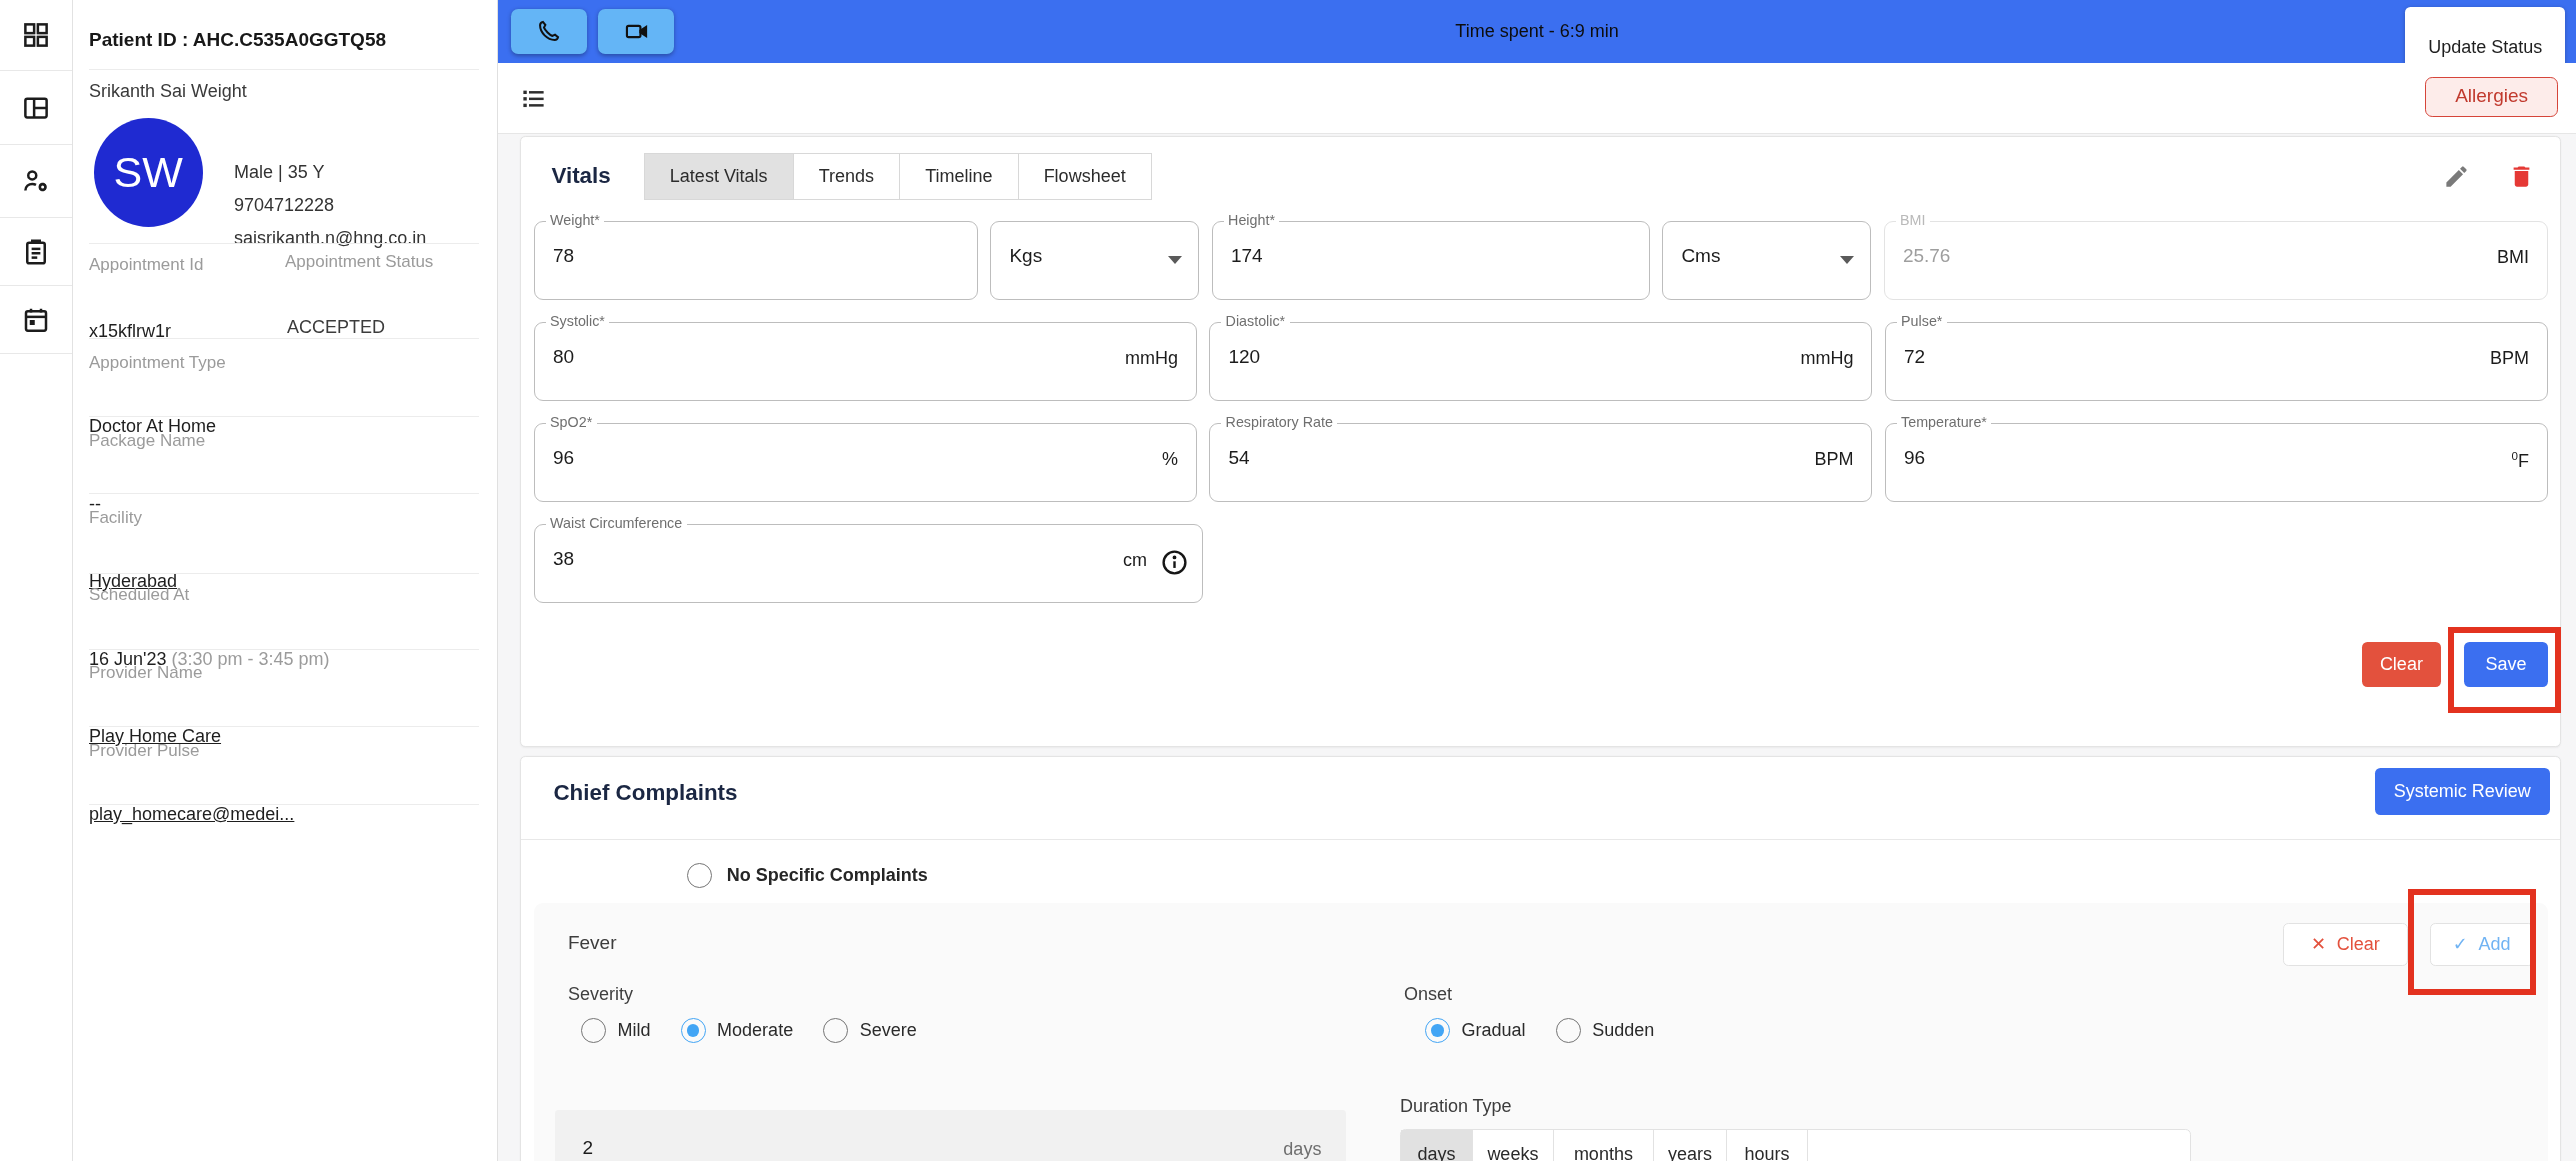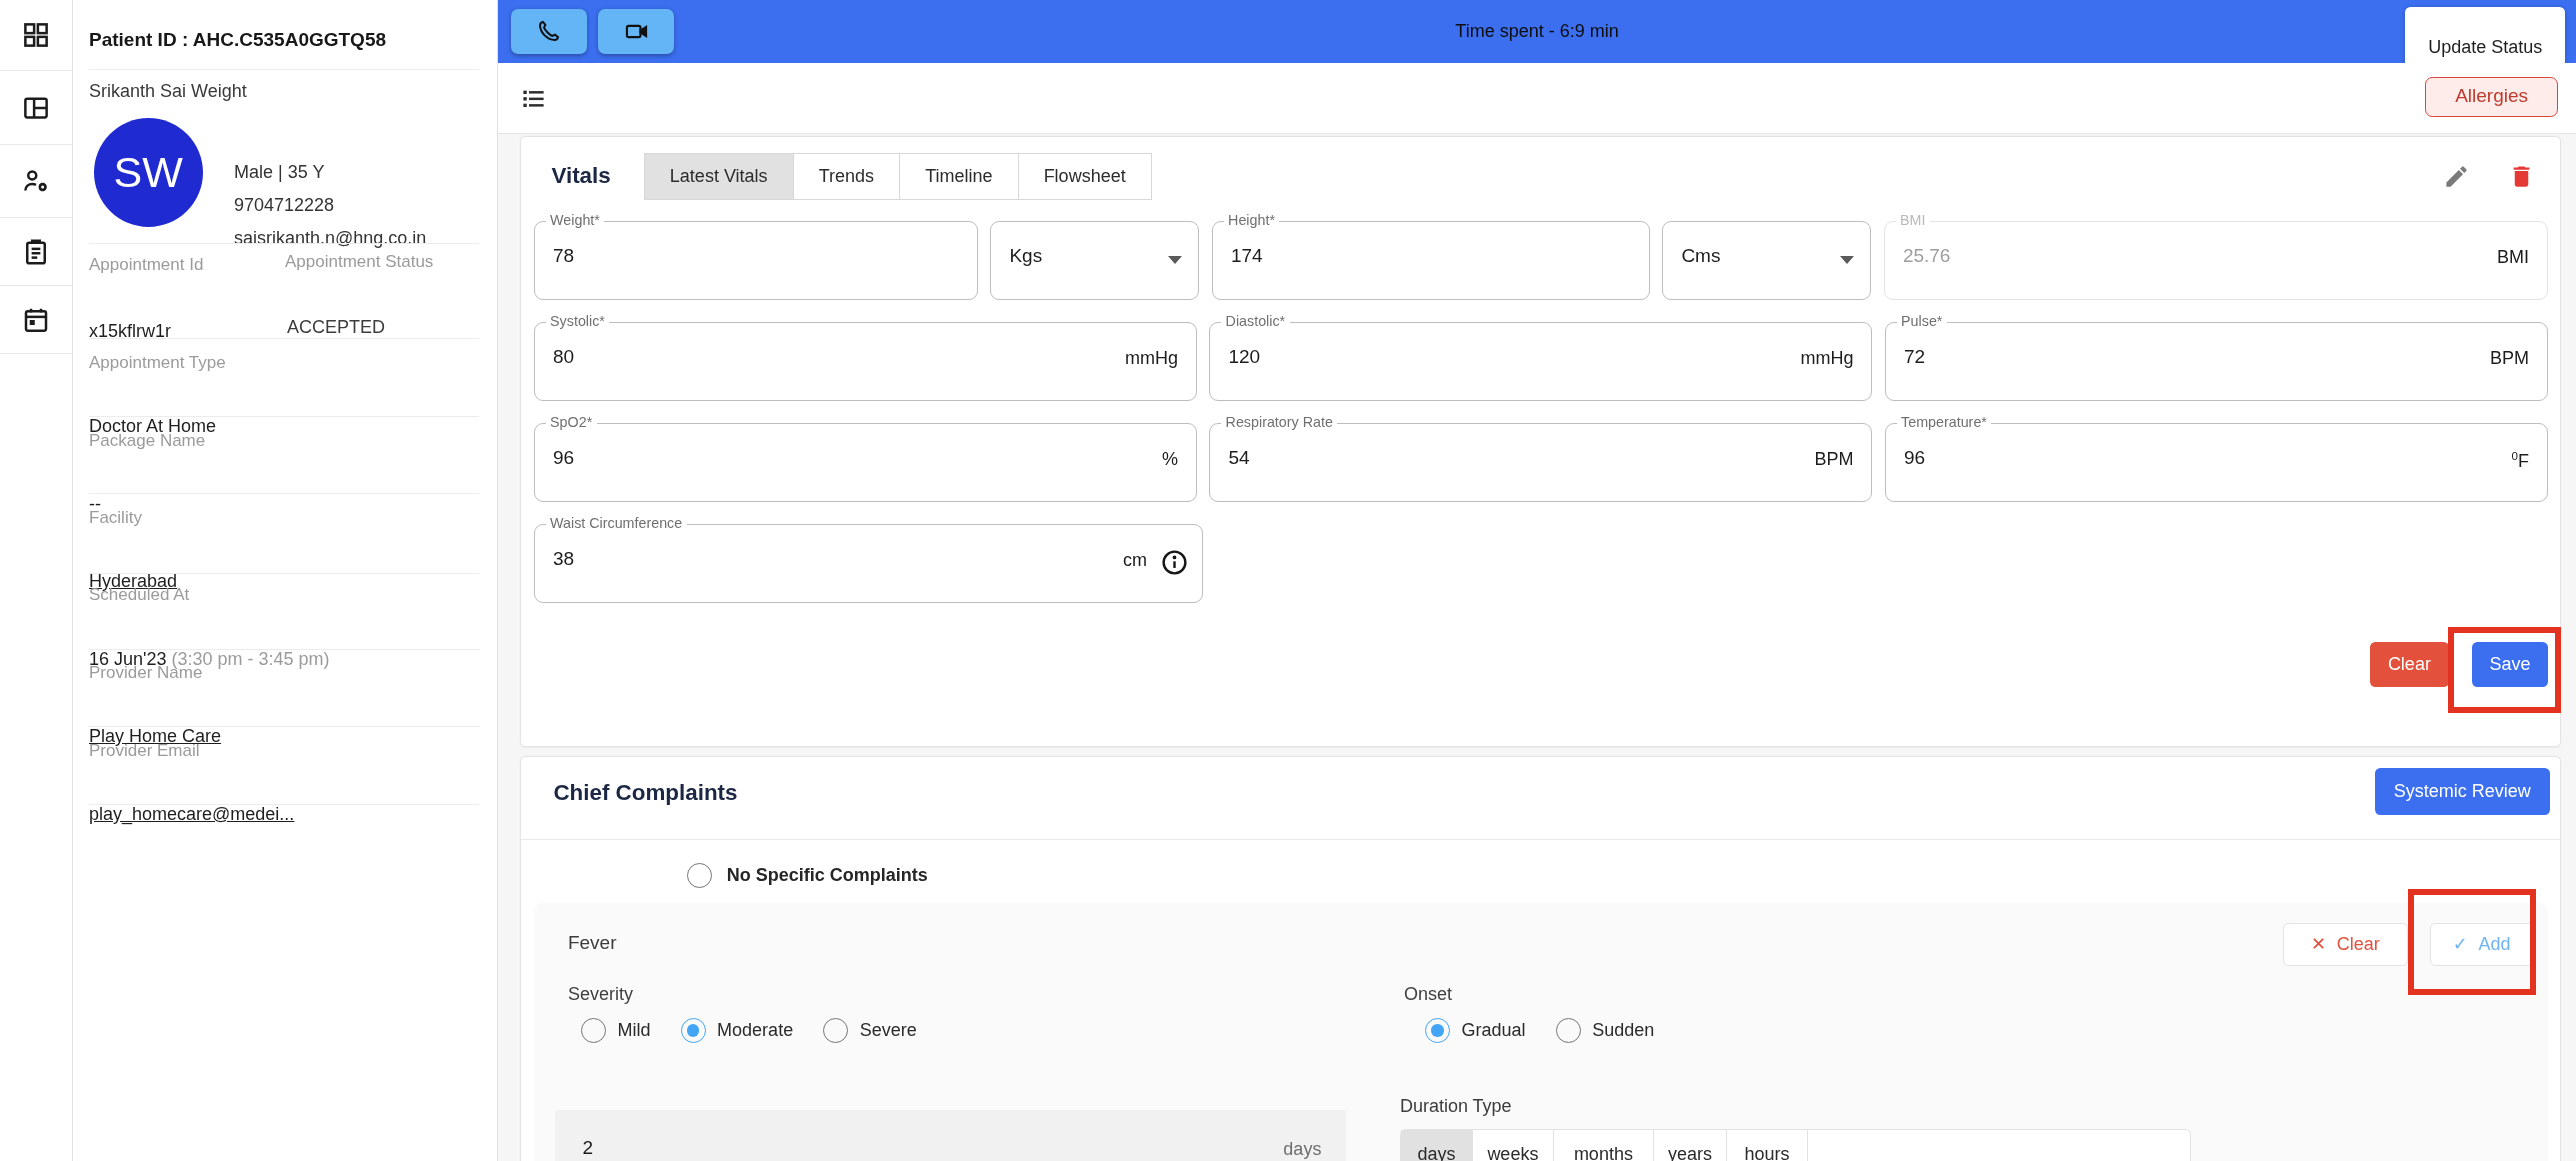--- a/index.html
+++ b/index.html
@@ -71,21 +71,21 @@
   .caret{position:absolute;right:16px;top:34px;width:0;height:0;border-left:7.2px solid transparent;
          border-right:7.2px solid transparent;border-top:8px solid #5a5a5a;}
   .flex1{flex:1;}
   .w-weight{width:444px;} .w-unit{width:209px;} .w-height{width:438px;} .w-waist{width:669px;}
   .info-ic{position:absolute;right:12.5px;top:23px;width:29px;height:29px;color:#161616;}
   .waist-sfx{right:55px !important;}
 
   .v-actions{position:absolute;right:12.5px;top:505px;display:flex;gap:23px;align-items:center;}
   .btn-clear{width:79px;height:45px;line-height:45px;text-align:center;background:#E3513D;color:#fff;
              border-radius:5.4px;font-size:18px;}
-  .btn-save{width:76px;height:45px;line-height:45px;text-align:center;background:#3B6FF0;color:#fff;
+  .btn-save{width:84px;height:45px;line-height:45px;text-align:center;background:#3B6FF0;color:#fff;
             border-radius:5.4px;font-size:18px;}
 
   
   .cc-title{position:absolute;left:32px;top:23px;font-size:22.4px;font-weight:bold;color:#1B2743;}
   .sysrev-btn{position:absolute;right:10.7px;top:10.7px;width:175px;height:47px;line-height:47px;text-align:center;
               background:#3B6FF0;color:#fff;border-radius:5.4px;font-size:18px;}
   .cc-div{position:absolute;left:0;right:0;top:82px;height:0.9px;background:#e8e8e8;}
   .nospec{position:absolute;left:166px;top:106px;display:flex;align-items:center;gap:14.3px;}
   .nospec .txt{font-size:18px;font-weight:600;color:#262626;}
 
@@ -198,21 +198,21 @@
     <div class="pdiv" style="top:573px"></div>
 
     <div class="plbl" style="left:16px;top:585px">Scheduled At</div>
     <div class="pval" style="left:16px;top:613px"><span style="position:static">16 Jun'23</span> <span class="graytime" style="position:static">(3:30 pm - 3:45 pm)</span></div>
     <div class="pdiv" style="top:649px"></div>
 
     <div class="plbl" style="left:16px;top:663px">Provider Name</div>
     <div class="pval plink" style="left:16px;top:690px">Play Home Care</div>
     <div class="pdiv" style="top:726px"></div>
 
-    <div class="plbl" style="left:16px;top:741px">Provider Email</div>
+    <div class="plbl" style="left:16px;top:741px">Provider Pulse</div>
     <div class="pval plink" style="left:16px;top:768px">play_homecare@medei...</div>
     <div class="pdiv" style="top:804px"></div>
   </div>
 
   <div class="main">
 
     <div class="bluebar">
       <div class="call-btn" style="left:12.5px">
         <svg viewBox="0 0 24 24" fill="none" stroke="currentColor" stroke-width="1.8">
             <path d="M7 3.5C7 3.5 4.5 4 4.5 6.5 4.5 13 11 19.5 17.5 19.5 20 19.5 20.5 17 20.5 17l-2.7-2.2-2.3 1.2c-2.5-1-6.5-5-7.5-7.5l1.2-2.3L7 3.5z"></path>

